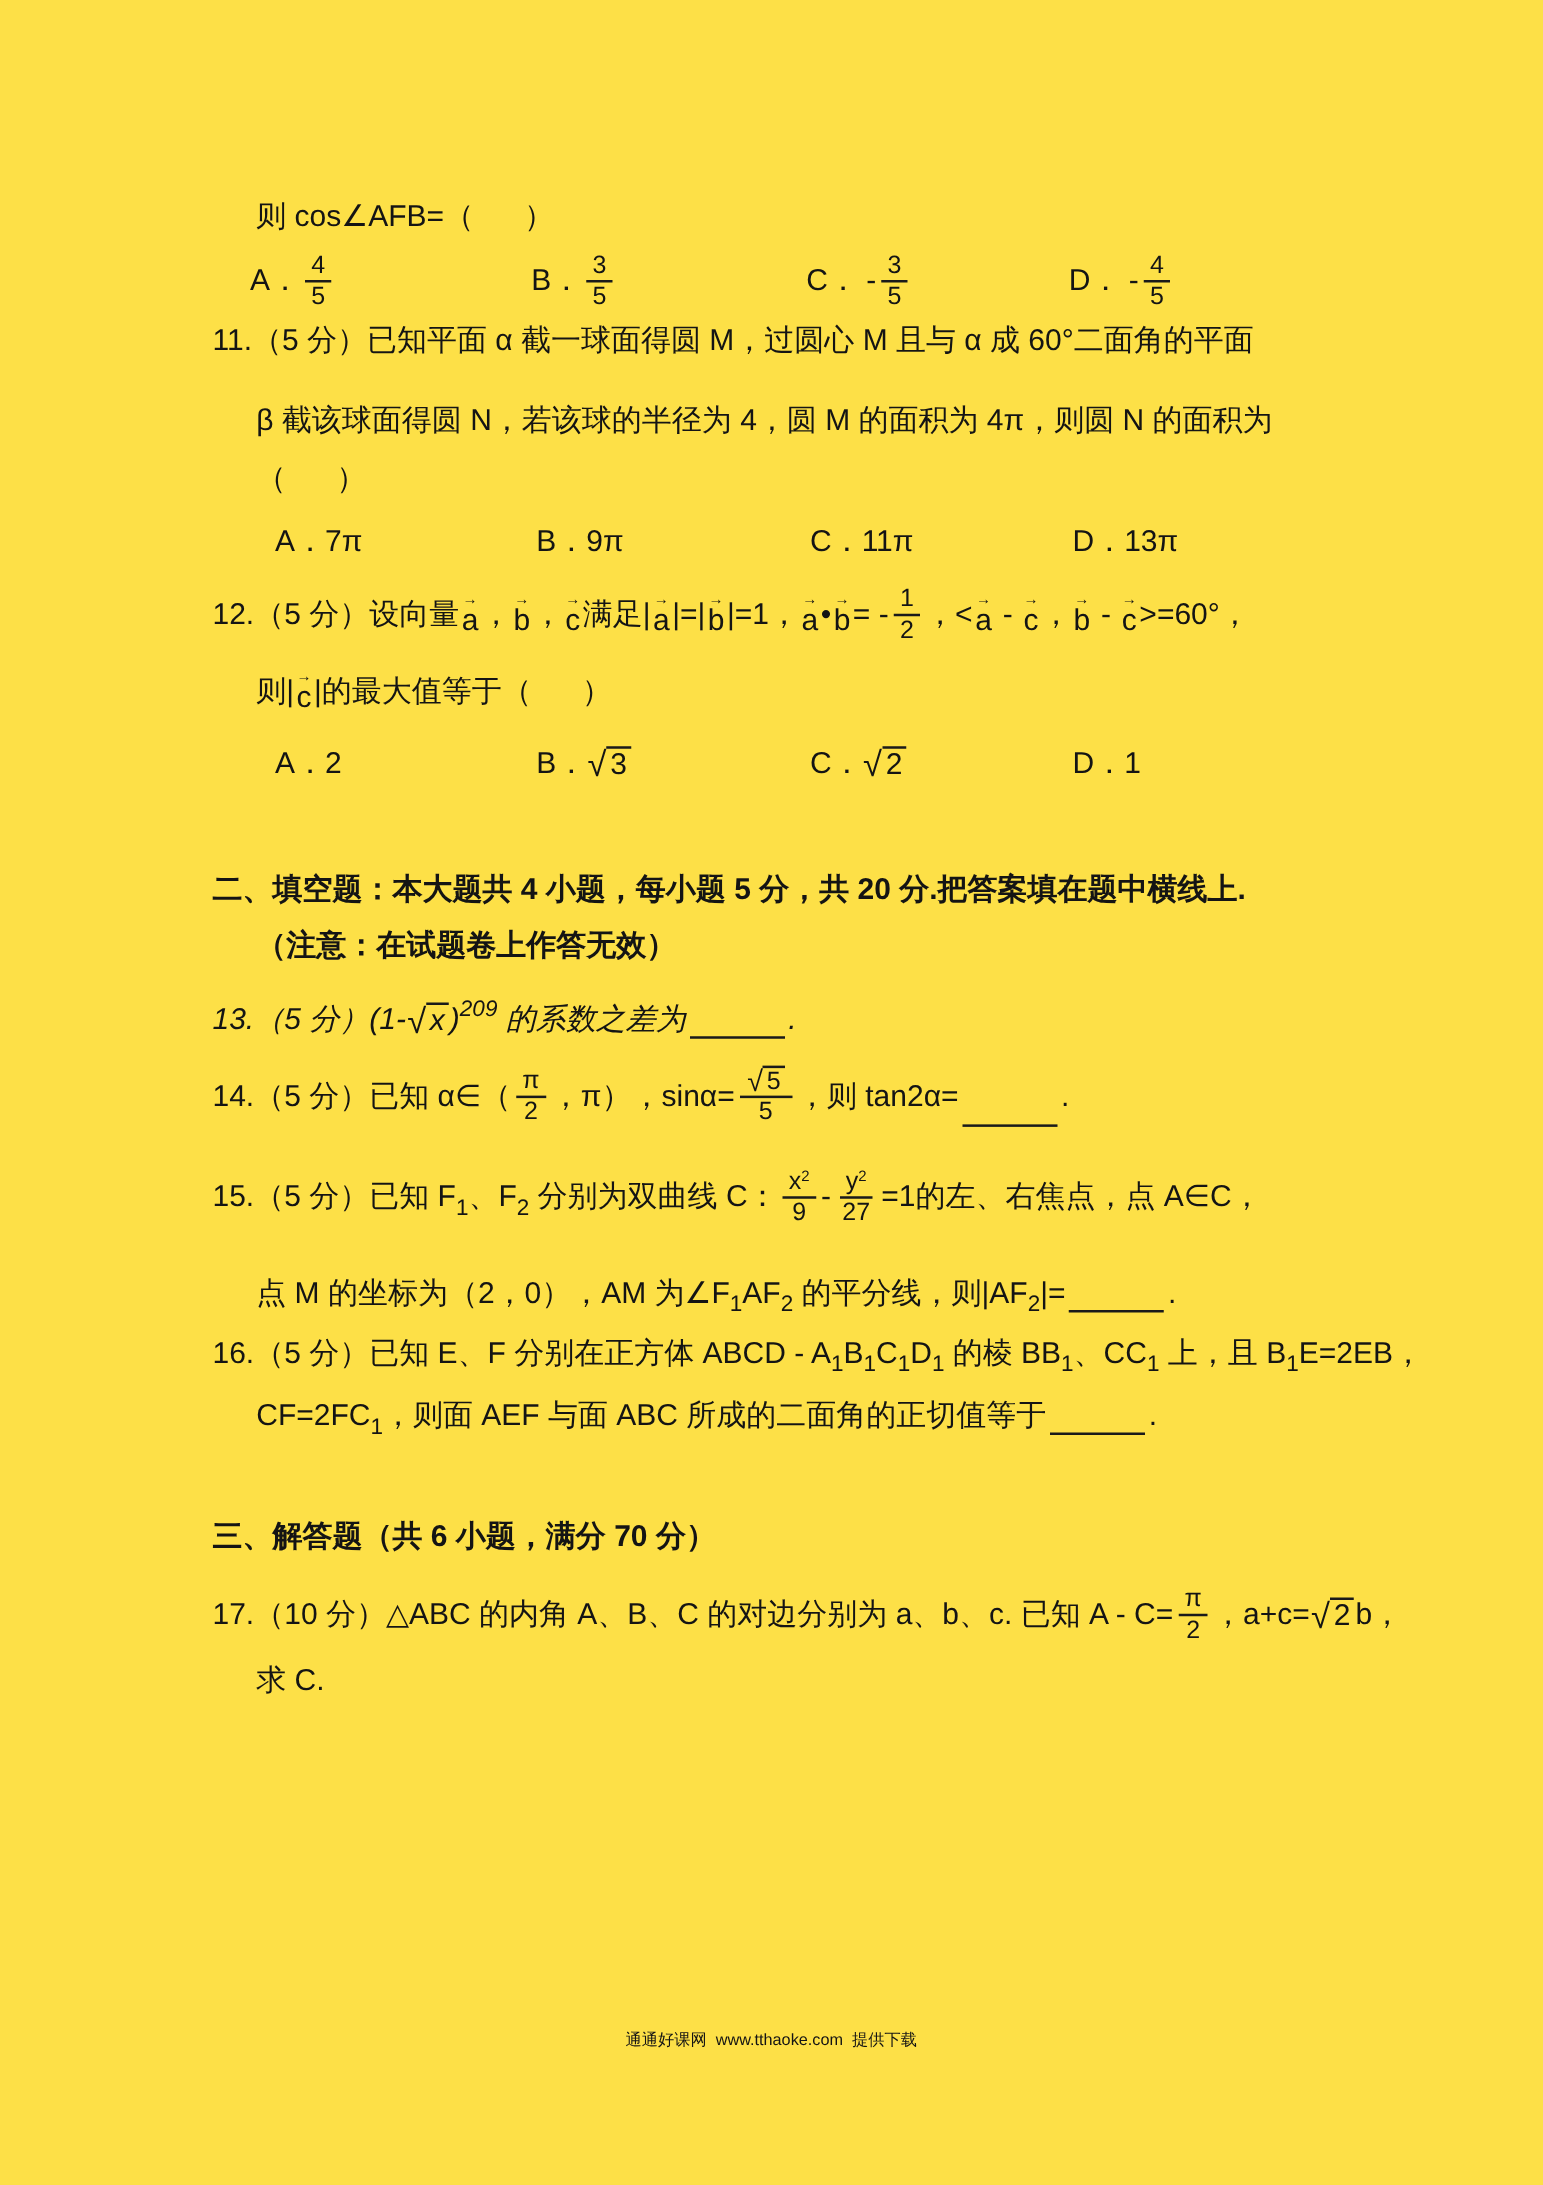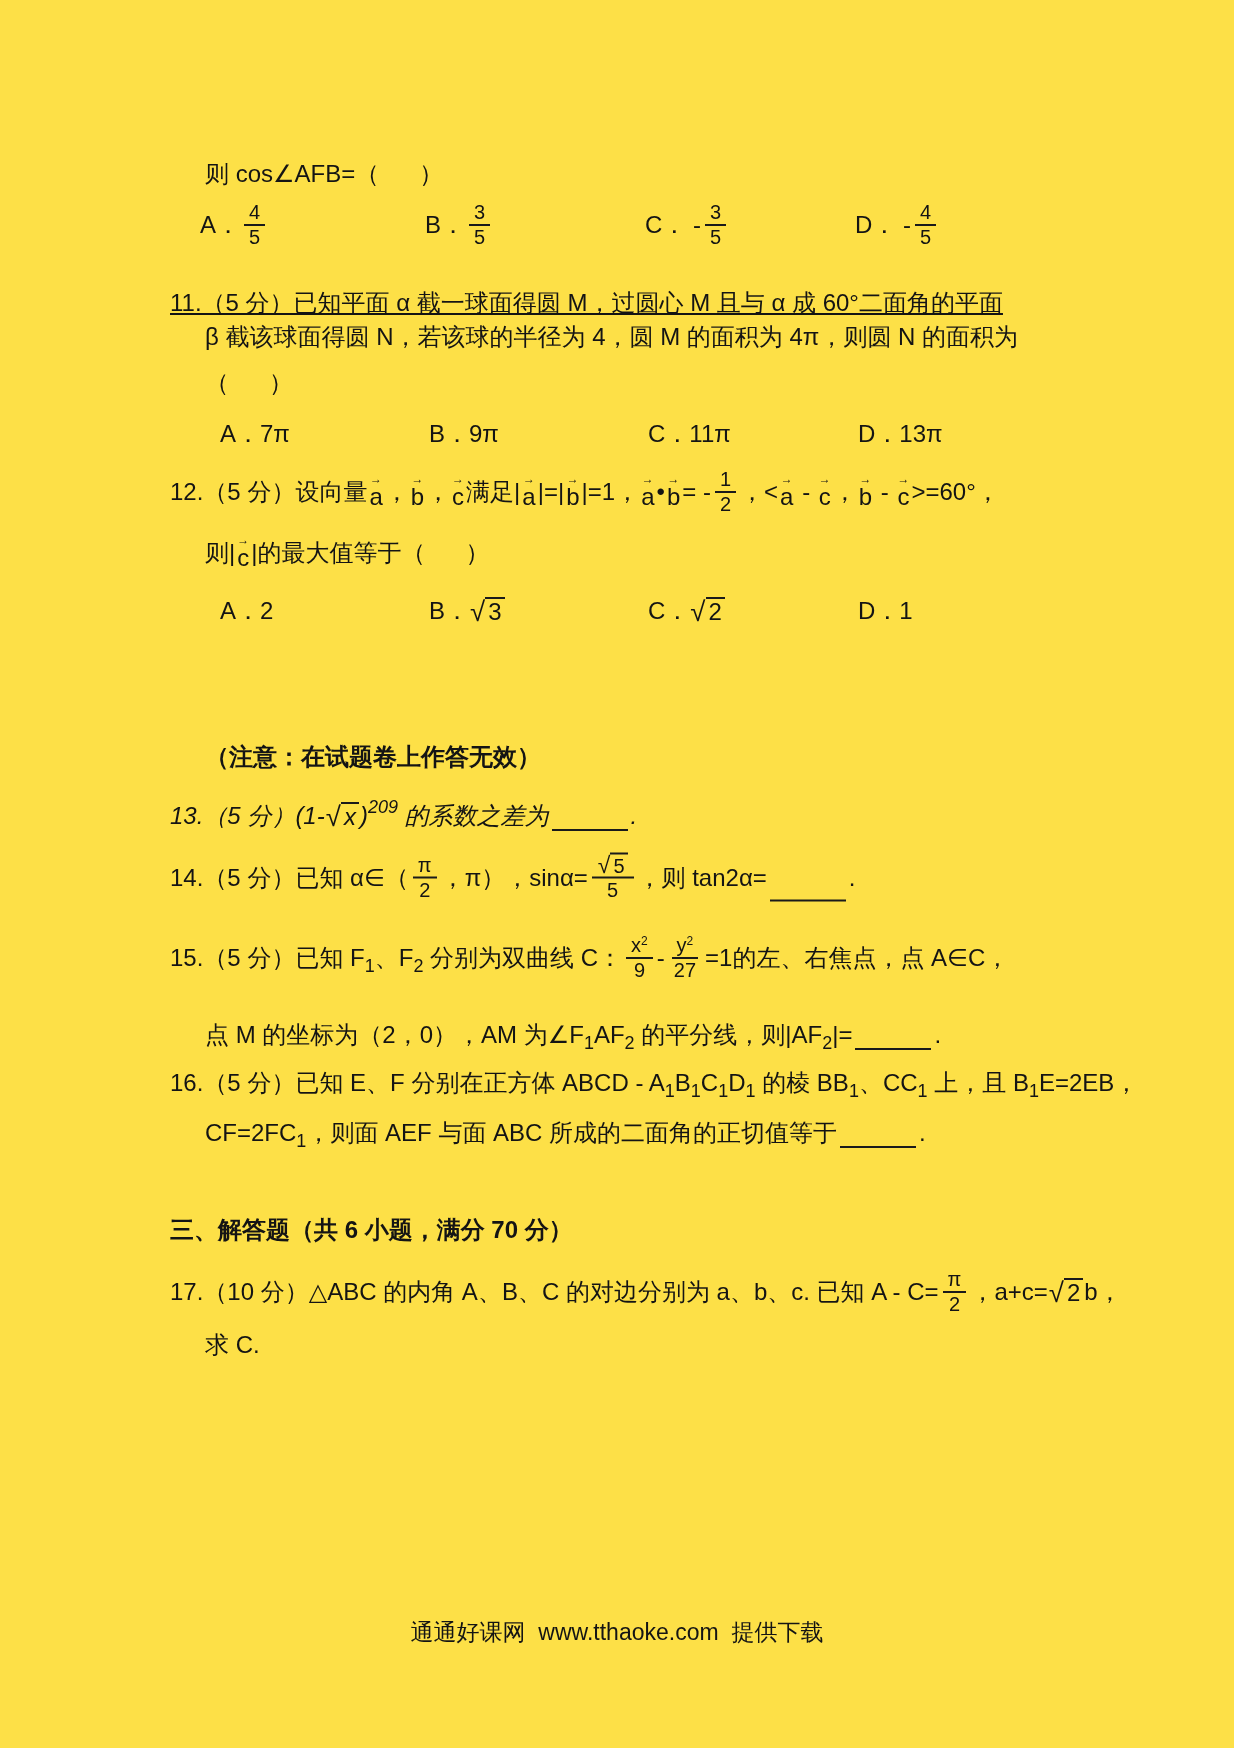--- a/index.html
+++ b/index.html
@@ -15,21 +15,21 @@
   .line{
     position:absolute;
     transform:translateY(-50%);
     display:flex;
     align-items:center;
     font-size:24px;
     white-space:pre;
     line-height:1.25;
   }
   .bold{font-weight:700;}
-  .center{left:0;width:1234px;justify-content:center;font-size:23px;}
+  .center{left:0;width:1234px;justify-content:center;font-size:13px;}
   .tx{white-space:pre;}
   .ss{font-size:18px;line-height:1;}
   .sub{transform:translateY(8px);}
   .sup{transform:translateY(-9px);}
   .frac{
     display:inline-flex;flex-direction:column;align-items:center;
     font-size:20px;line-height:1.15;margin:0 4px;
   }
   .frac .num{border-bottom:2px solid #1a1a1a;padding:0 5px;display:inline-flex;align-items:center;justify-content:center;white-space:pre;}
   .frac .den{padding:0 5px;display:inline-flex;align-items:center;justify-content:center;white-space:pre;}
@@ -45,33 +45,34 @@
 </style>
 </head>
 <body>
 
 <div id="page" style="background: #fde047; color: rgb(20, 20, 20);">
     <div class="line" style="left: 205px; top: 174px;"><span class="tx">则 cos∠AFB=（      ）</span></div>
     <div class="line" style="left: 200px; top: 225px;"><span class="tx">A．</span><span class="frac"><span class="num"><span class="tx">4</span></span><span class="den"><span class="tx">5</span></span></span></div>
     <div class="line" style="left: 425px; top: 225px;"><span class="tx">B．</span><span class="frac"><span class="num"><span class="tx">3</span></span><span class="den"><span class="tx">5</span></span></span></div>
     <div class="line" style="left: 645px; top: 225px;"><span class="tx">C． -</span><span class="frac"><span class="num"><span class="tx">3</span></span><span class="den"><span class="tx">5</span></span></span></div>
     <div class="line" style="left: 855px; top: 225px;"><span class="tx">D． -</span><span class="frac"><span class="num"><span class="tx">4</span></span><span class="den"><span class="tx">5</span></span></span></div>
-    <div class="line" style="left: 170px; top: 303px; text-decoration: underline;"><span class="tx">11.（5 分）已知平面 α 截一球面得圆 M，过圆心 M 且与 α 成 60°二面角的平面</span></div>
+    <div class="line" style="left: 170px; top: 273px;"><span class="tx">11.（5 分）已知平面 α 截一球面得圆 M，过圆心 M 且与 α 成 60°二面角的平面</span></div>
     <div class="line" style="left: 205px; top: 337px;"><span class="tx">β 截该球面得圆 N，若该球的半径为 4，圆 M 的面积为 4π，则圆 N 的面积为</span></div>
     <div class="line" style="left: 205px; top: 383px;"><span class="tx">（      ）</span></div>
     <div class="line" style="left: 220px; top: 434px;"><span class="tx">A．7π</span></div>
     <div class="line" style="left: 429px; top: 434px;"><span class="tx">B．9π</span></div>
     <div class="line" style="left: 648px; top: 434px;"><span class="tx">C．11π</span></div>
     <div class="line" style="left: 858px; top: 434px; align-items: flex-end;"><span class="tx">D．13π</span></div>
     <div class="line" style="left: 170px; top: 492px;"><span class="tx">12.（5 分）设向量</span><span class="vec"><span class="arr">→</span><span class="base">a</span></span><span class="tx">，</span><span class="vec"><span class="arr">→</span><span class="base">b</span></span><span class="tx">，</span><span class="vec"><span class="arr">→</span><span class="base">c</span></span><span class="tx">满足|</span><span class="vec"><span class="arr">→</span><span class="base">a</span></span><span class="tx">|=|</span><span class="vec"><span class="arr">→</span><span class="base">b</span></span><span class="tx">|=1，</span><span class="vec"><span class="arr">→</span><span class="base">a</span></span><span class="tx">•</span><span class="vec"><span class="arr">→</span><span class="base">b</span></span><span class="tx">= -</span><span class="frac"><span class="num"><span class="tx">1</span></span><span class="den"><span class="tx">2</span></span></span><span class="tx">，&lt;</span><span class="vec"><span class="arr">→</span><span class="base">a</span></span><span class="tx"> - </span><span class="vec"><span class="arr">→</span><span class="base">c</span></span><span class="tx">，</span><span class="vec"><span class="arr">→</span><span class="base">b</span></span><span class="tx"> - </span><span class="vec"><span class="arr">→</span><span class="base">c</span></span><span class="tx">&gt;=60°，</span></div>
     <div class="line" style="left: 205px; top: 553px;"><span class="tx">则|</span><span class="vec"><span class="arr">→</span><span class="base">c</span></span><span class="tx">|的最大值等于（      ）</span></div>
     <div class="line" style="left: 220px; top: 611px;"><span class="tx">A．2</span></div>
     <div class="line" style="left: 429px; top: 611px;"><span class="tx">B．</span><span class="sqrt"><span class="rad">√</span><span class="sbody">3</span></span></div>
     <div class="line" style="left: 648px; top: 611px;"><span class="tx">C．</span><span class="sqrt"><span class="rad">√</span><span class="sbody">2</span></span></div>
     <div class="line" style="left: 858px; top: 611px;"><span class="tx">D．1</span></div>
+    <div class="line bold" style="left: 170px; top: 712px;"><span class="tx">二、填空题：本大题共 4 小题，每小题 5 分，共 20 分.把答案填在题中横线上.</span></div>
     <div class="line bold" style="left: 205px; top: 757px;"><span class="tx">（注意：在试题卷上作答无效）</span></div>
     <div class="line" style="left: 170px; top: 816px; font-style: italic;"><span class="tx">13.（5 分）(1-</span><span class="sqrt"><span class="rad">√</span><span class="sbody">x</span></span><span class="tx">)</span><span class="ss sup">20</span><span class="ss sup">9</span><span class="tx"> 的系数之差为</span><span class="blank"></span><span class="tx">.</span></div>
     <div class="line" style="left: 170px; top: 877px;"><span class="tx">14.（5 分）已知 α∈（</span><span class="frac"><span class="num"><span class="tx">π</span></span><span class="den"><span class="tx">2</span></span></span><span class="tx">，π），sinα=</span><span class="frac"><span class="num"><span class="sqrt"><span class="rad">√</span><span class="sbody">5</span></span></span><span class="den"><span class="tx">5</span></span></span><span class="tx">，则 tan2α=</span><span class="blank"></span><span class="tx">.</span></div>
     <div class="line" style="left: 170px; top: 958px;"><span class="tx">15.（5 分）已知 F</span><span class="ss sub">1</span><span class="tx">、F</span><span class="ss sub">2</span><span class="tx"> 分别为双曲线 C：</span><span class="frac"><span class="num"><span class="tx">x</span><span class="ss sup">2</span></span><span class="den"><span class="tx">9</span></span></span><span class="tx">-</span><span class="frac"><span class="num"><span class="tx">y</span><span class="ss sup">2</span></span><span class="den"><span class="tx">27</span></span></span><span class="tx">=1的左、右焦点，点 A∈C，</span></div>
     <div class="line" style="left: 205px; top: 1035px;"><span class="tx">点 M 的坐标为（2，0），AM 为∠F</span><span class="ss sub">1</span><span class="tx">AF</span><span class="ss sub">2</span><span class="tx"> 的平分线，则|AF</span><span class="ss sub">2</span><span class="tx">|=</span><span class="blank"></span><span class="tx">.</span></div>
     <div class="line" style="left: 170px; top: 1083px;"><span class="tx">16.（5 分）已知 E、F 分别在正方体 ABCD - A</span><span class="ss sub">1</span><span class="tx">B</span><span class="ss sub">1</span><span class="tx">C</span><span class="ss sub">1</span><span class="tx">D</span><span class="ss sub">1</span><span class="tx"> 的棱 BB</span><span class="ss sub">1</span><span class="tx">、CC</span><span class="ss sub">1</span><span class="tx"> 上，且 B</span><span class="ss sub">1</span><span class="tx">E=2EB，</span></div>
     <div class="line" style="left: 205px; top: 1133px;"><span class="tx">CF=2FC</span><span class="ss sub">1</span><span class="tx">，则面 AEF 与面 ABC 所成的二面角的正切值等于</span><span class="blank"></span><span class="tx">.</span></div>
     <div class="line bold" style="left: 170px; top: 1230px;"><span class="tx">三、解答题（共 6 小题，满分 70 分）</span></div>
     <div class="line" style="left: 170px; top: 1292px;"><span class="tx">17.（10 分）△ABC 的内角 A、B、C 的对边分别为 a、b、c. 已知 A - C=</span><span class="frac"><span class="num"><span class="tx">π</span></span><span class="den"><span class="tx">2</span></span></span><span class="tx">，a+c=</span><span class="sqrt"><span class="rad">√</span><span class="sbody">2</span></span><span class="tx">b，</span></div>
     <div class="line" style="left: 205px; top: 1345px;"><span class="tx">求 C.</span></div>

